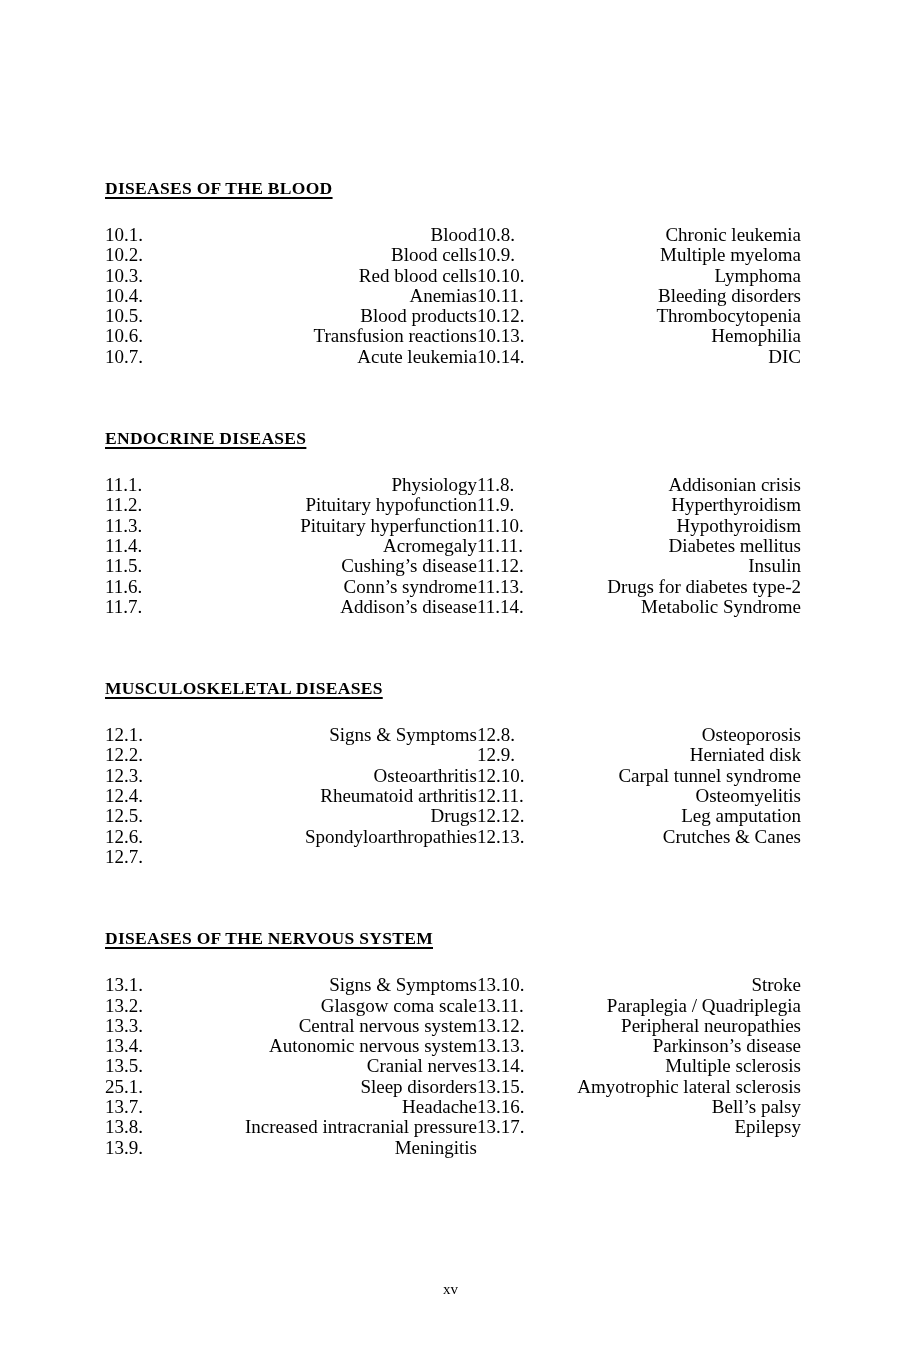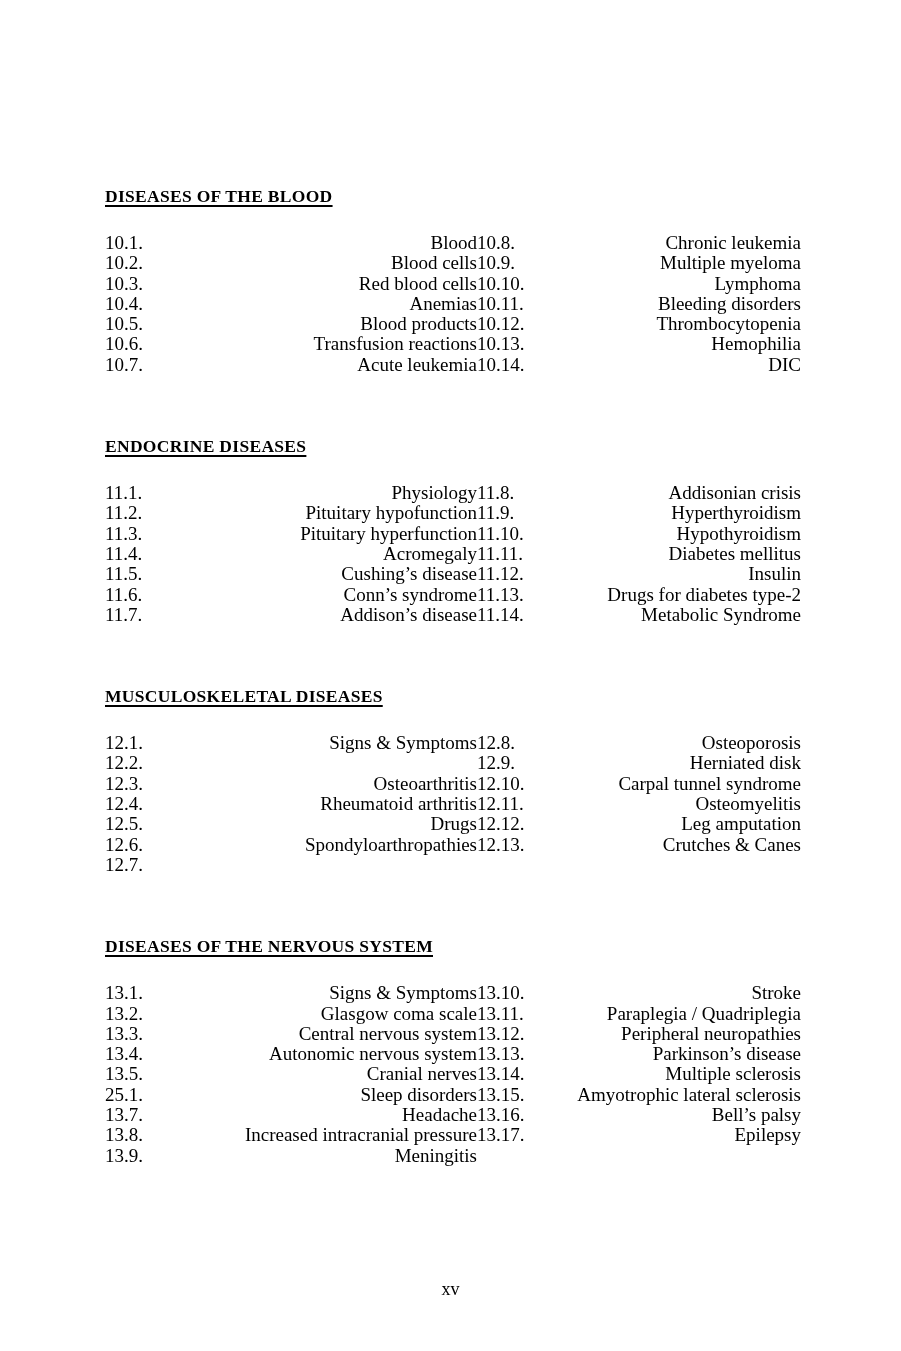--- a/index.html
+++ b/index.html
@@ -13,21 +13,21 @@
     color: #000000;
     overflow: hidden;
   }
   .content {
     position: absolute;
     top: 178px;
     left: 105px;
     right: 100px;
   }
   .toc-section { margin-top: 61px; }
-  .toc-section:first-child { margin-top: 8px; }
+  .toc-section:first-child { margin-top: 0; }
   .section-title {
     font-size: 17.5px;
     font-weight: bold;
     line-height: 21px;
     letter-spacing: 0.3px;
     text-decoration: underline;
     text-decoration-thickness: 1.5px;
     text-underline-offset: 3px;
     margin-bottom: 26px;
   }
@@ -36,21 +36,21 @@
   .col-right { flex: 1; }
   .row { display: flex; font-size: 19px; line-height: 20.3px; }
   .num { width: 52px; flex-shrink: 0; }
   .lbl { flex: 1; text-align: right; }
   .page-number {
     position: absolute;
     top: 1280px;
     left: 0;
     width: 100%;
     text-align: center;
-    font-size: 18px;
+    font-size: 15px;
     line-height: 18px;
   }
 </style>
 </head>
 <body>
 
 <div class="page">
   <div class="content">
 
     <div class="toc-section">

